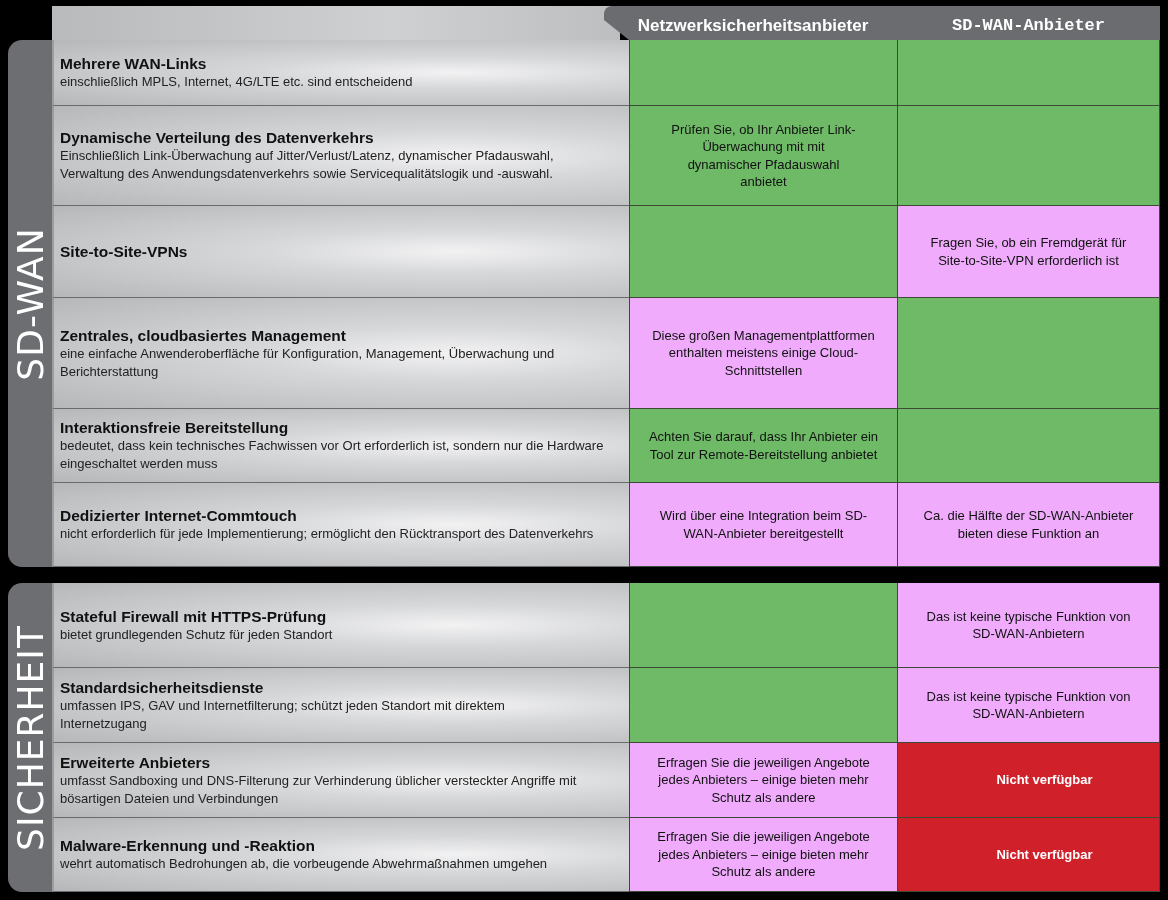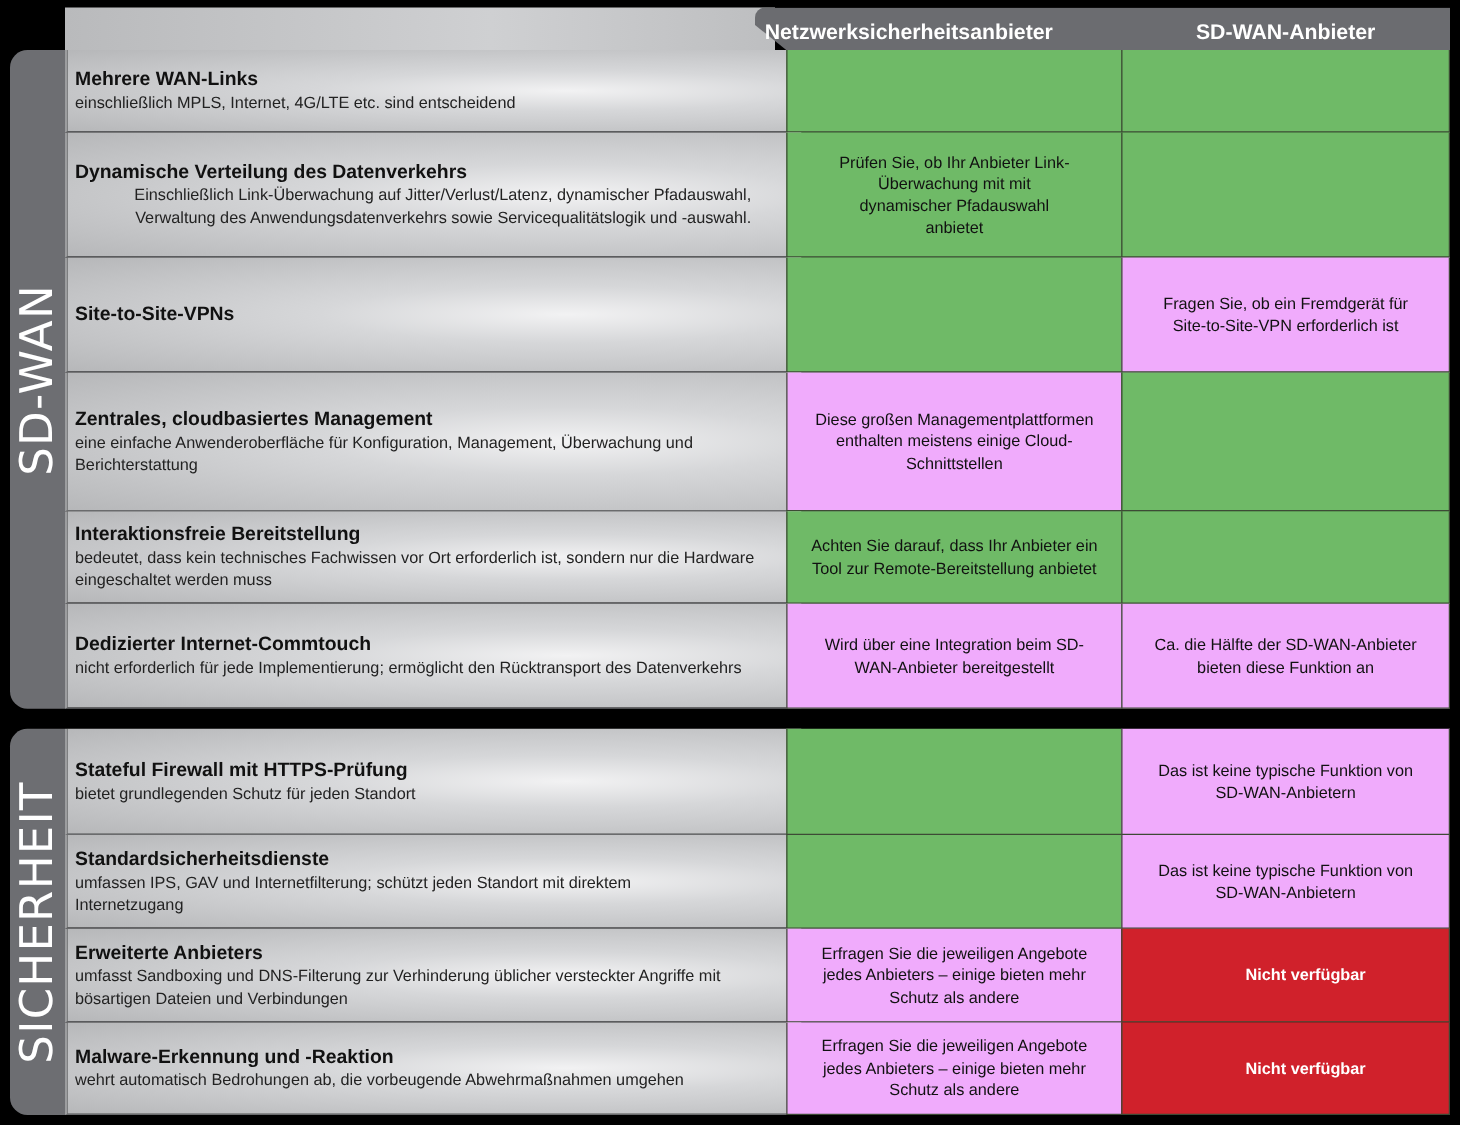--- a/index.html
+++ b/index.html
@@ -52,40 +52,40 @@
     .c2 { left: 845px; width: 263px; border-right: 1px solid #3d4a35; padding-left: 48px; }
     .green { background: #6fba67; }
     .orange { background: #f0abfc; }
     .red { background: #d0212b; color: #fff; font-weight: bold; }
   </style>
 </head>
 <body>
 
 <div class="header-left"></div>
 <div class="header-tab"></div>
-<div class="header-label" style="left:593px;width:268px;">Netzwerksicherheitsanbieter</div>
-<div class="header-label" style="left:897px;width:263px;">SD-WAN-Anbieter</div>
+<div class="header-label" style="left:619px;width:268px;">Netzwerksicherheitsanbieter</div>
+<div class="header-label" style="left:897px;width:263px;font-family:Liberation Mono, monospace;">SD-WAN-Anbieter</div>
 
 <div class="section-side" style="top:40px;height:527px;">
   <div class="section-label">SD-WAN</div>
 </div>
 
 <div class="row" style="top:40px;height:66px;">
   <div class="feature">
     <div class="feature-title">Mehrere WAN-Links</div>
     <div class="feature-desc">einschließlich MPLS, Internet, 4G/LTE etc. sind entscheidend</div>
   </div>
   <div class="cell c1 green"></div>
   <div class="cell c2 green"></div>
 </div>
 
 <div class="row" style="top:106px;height:100px;">
   <div class="feature">
     <div class="feature-title">Dynamische Verteilung des Datenverkehrs</div>
-    <div class="feature-desc" style="padding-right:40px;text-align:right;">Einschließlich Link-Überwachung auf Jitter/Verlust/Latenz, dynamischer Pfadauswahl, Verwaltung des Anwendungsdatenverkehrs sowie Servicequalitätslogik und -auswahl.</div>
+    <div class="feature-desc" style="padding-right:40px;">Einschließlich Link-Überwachung auf Jitter/Verlust/Latenz, dynamischer Pfadauswahl, Verwaltung des Anwendungsdatenverkehrs sowie Servicequalitätslogik und -auswahl.</div>
   </div>
   <div class="cell c1 green" style="padding:0 34px;">Prüfen Sie, ob Ihr Anbieter Link-Überwachung mit mit dynamischer Pfadauswahl anbietet</div>
   <div class="cell c2 green"></div>
 </div>
 
 <div class="row" style="top:206px;height:92px;">
   <div class="feature">
     <div class="feature-title">Site-to-Site-VPNs</div>
   </div>
   <div class="cell c1 green"></div>

